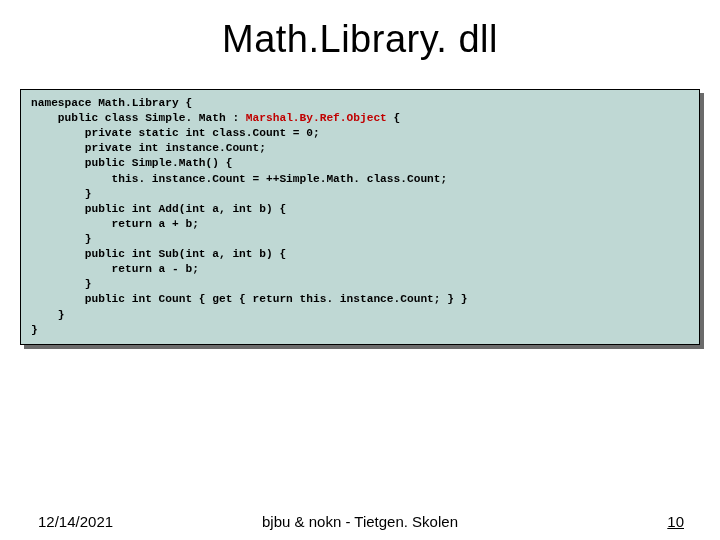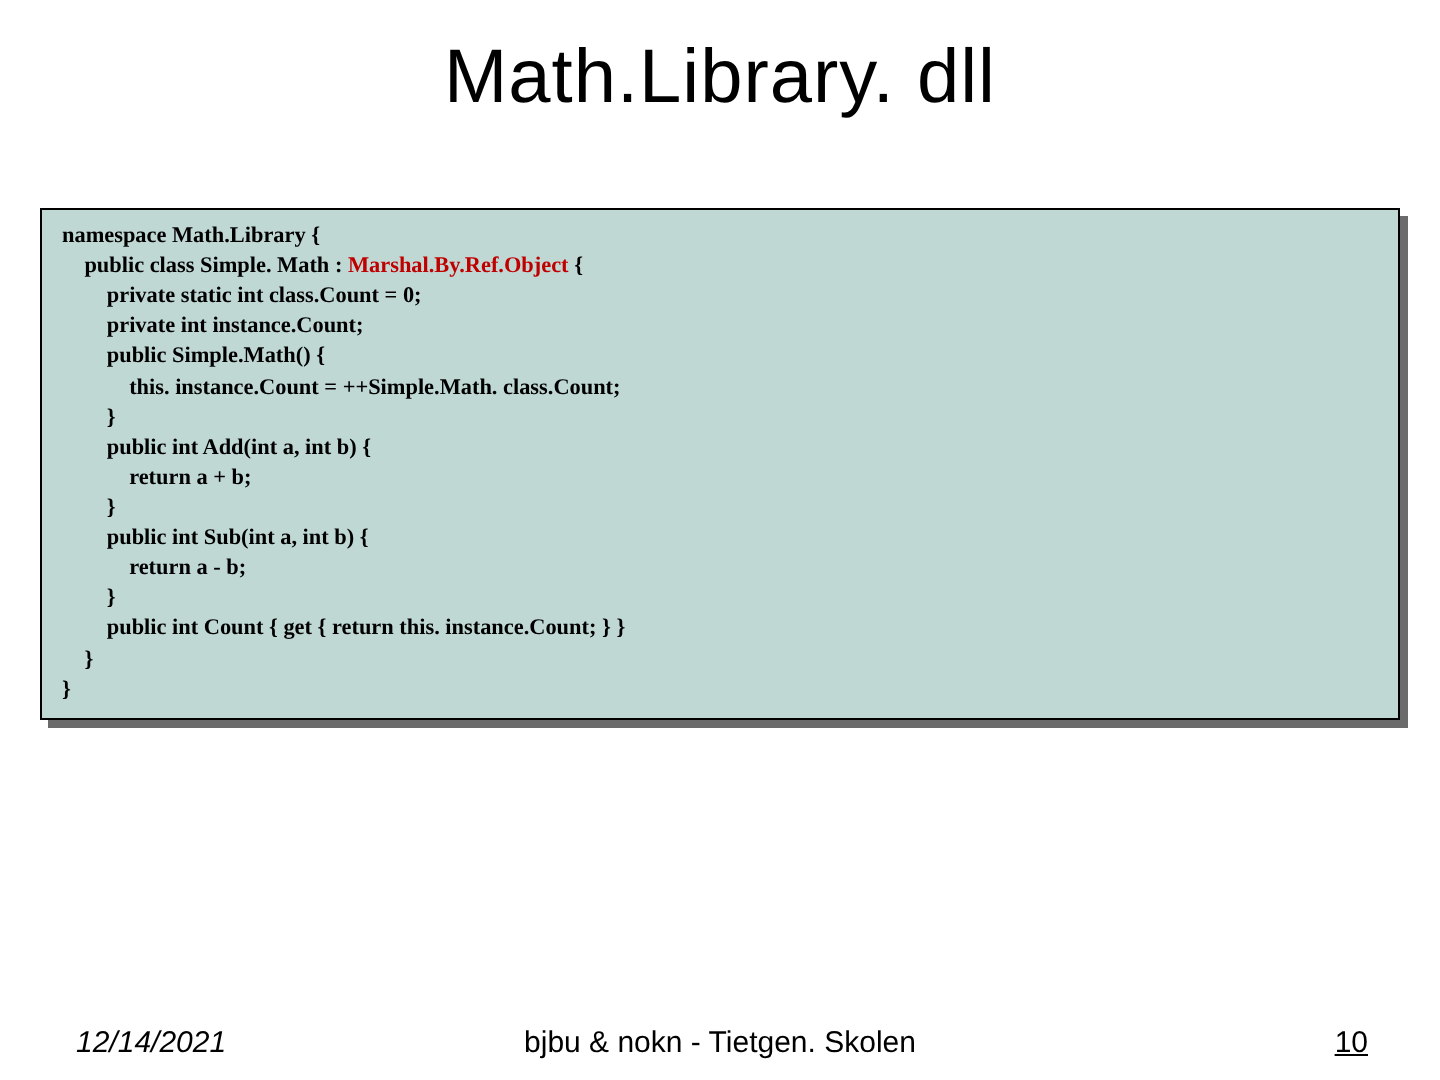--- a/index.html
+++ b/index.html
@@ -15,61 +15,60 @@
     width: 720px;
     height: 540px;
     position: relative;
     box-sizing: border-box;
   }
   .title {
     text-align: center;
     font-size: 38px;
     font-weight: 400;
     margin-top: 18px;
-    margin-bottom: 43px;
+    margin-bottom: 28px;
     letter-spacing: 0.5px;
   }
   .codebox-wrap {
     position: relative;
     margin: 0 20px;
   }
   .codebox-shadow {
     position: absolute;
     top: 4px;
     left: 4px;
     right: -4px;
     bottom: -4px;
     background: #6b6b6b;
   }
   .codebox {
     position: relative;
     background: #bfd8d4;
     border: 1px solid #000;
     padding: 6px 10px 6px 10px;
-    font-family: Liberation Serif, serif;
+    font-family: Liberation Mono, monospace;
     font-size: 11.2px;
     font-weight: bold;
     line-height: 1.35;
     white-space: pre;
     color: #000;
   }
   .kw-red { color: #c00000; }
   .footer {
     position: absolute;
     bottom: 28px;
     left: 0;
     right: 0;
     height: 20px;
     font-size: 15px;
   }
   .foot-left {
     position: absolute;
     left: 38px;
     bottom: 0;
-    font-style: italic;
   }
   .foot-center {
     position: absolute;
     left: 0;
     right: 0;
     text-align: center;
     bottom: 0;
   }
   .foot-right {
     position: absolute;

